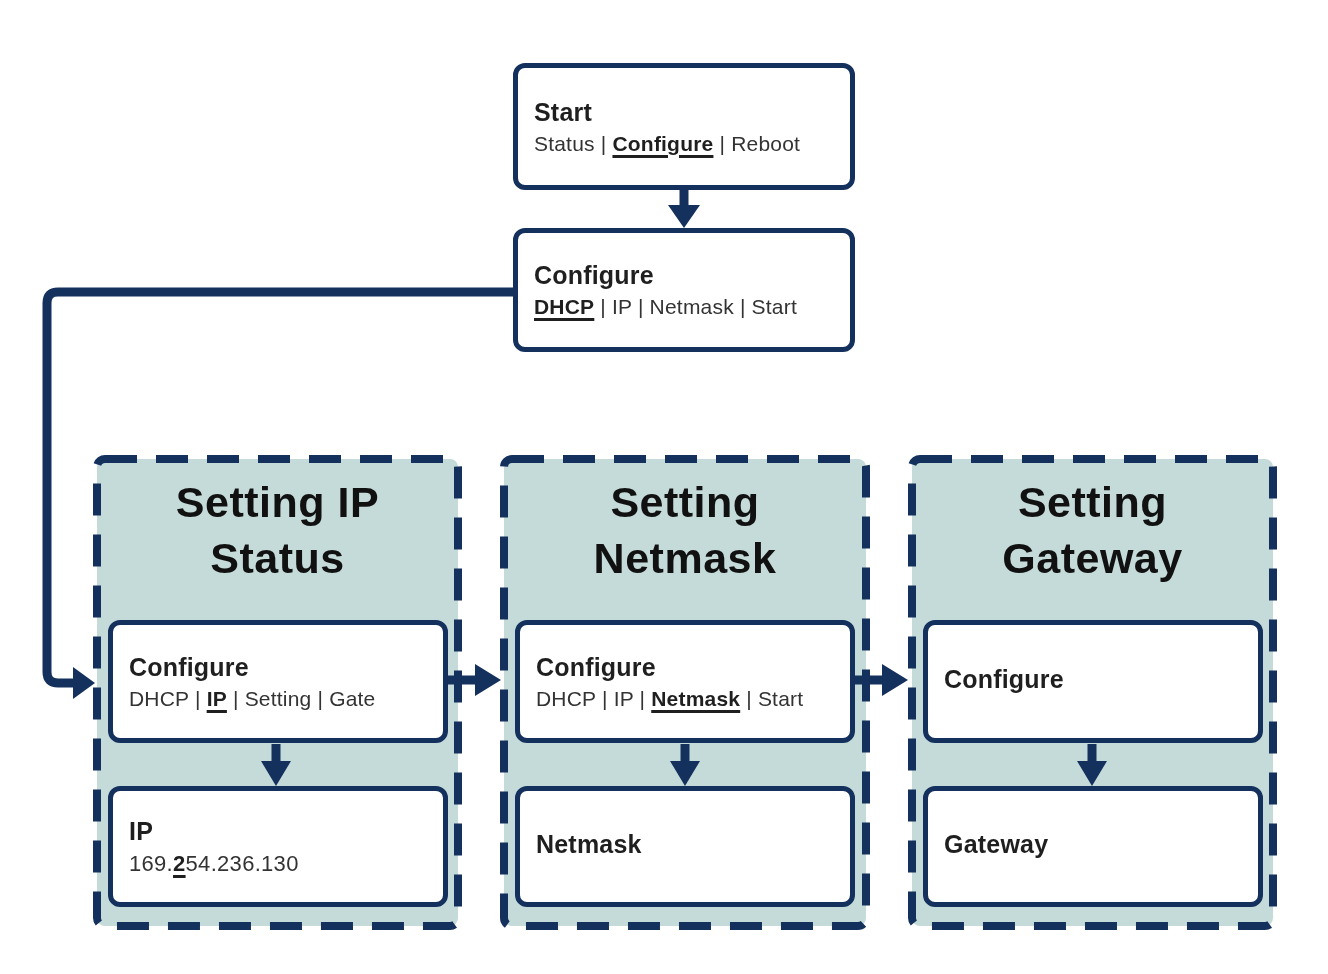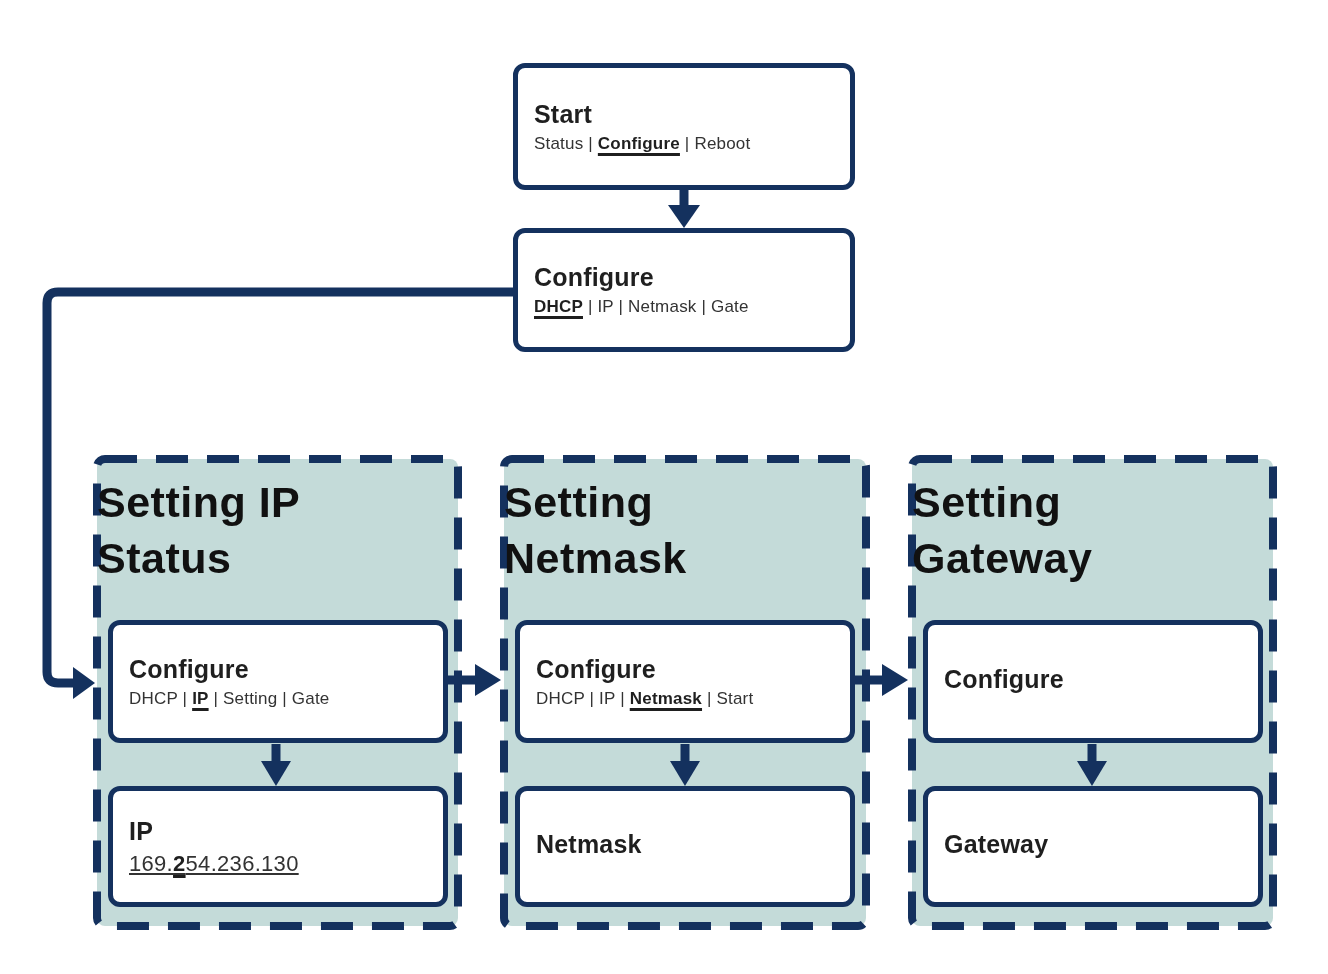--- a/index.html
+++ b/index.html
@@ -52,43 +52,43 @@
     z-index: 2;
   }
   .node-title {
     font-size: 25px;
     font-weight: 700;
     color: var(--c-ink);
     letter-spacing: 0.2px;
     margin-bottom: 5px;
   }
   .menu-line {
-    font-size: 17px;
+    font-size: 21px;
     color: var(--c-sub);
     white-space: pre;
     letter-spacing: 0.2px;
   }
   .value-line {
     font-size: 22px;
     color: var(--c-sub);
     white-space: pre;
     letter-spacing: 0.3px;
-    text-decoration: underline;
   }
   .active-item {
     font-weight: 700;
     color: var(--c-ink);
     text-decoration: underline;
     text-decoration-thickness: 2.5px;
     text-underline-offset: 4px;
   }
 
   .group-title {
     position: absolute;
     z-index: 2;
+    text-align: center;
     font-weight: 700;
     font-size: 43px;
     line-height: 1.3;
     color: #111111;
     letter-spacing: 0.5px;
   }
 </style>
 </head>
 <body>
 
@@ -134,21 +134,21 @@
     </g>
   </svg>
 
   <div class="node" style="left:513px; top:63px; width:342px; height:127px;">
     <div class="node-title">Start</div>
     <div class="menu-line"><span>Status | </span><span class="active-item">Configure</span><span> | Reboot</span></div>
   </div>
 
   <div class="node" style="left:513px; top:228px; width:342px; height:124px;">
     <div class="node-title">Configure</div>
-    <div class="menu-line"><span></span><span class="active-item">DHCP</span><span> | IP | Netmask | Gate</span></div>
+    <div class="menu-line"><span></span><span class="active-item">DHCP</span><span> | IP | Netmask | Start</span></div>
   </div>
 
   <div class="group-title" style="left:97px; top:475px; width:361px;">
     <div>Setting IP</div>
     <div>Status</div>
   </div>
   <div class="node" style="left:108px; top:620px; width:340px; height:123px;">
     <div class="node-title">Configure</div>
     <div class="menu-line"><span>DHCP | </span><span class="active-item">IP</span><span> | Setting | Gate</span></div>
   </div>

